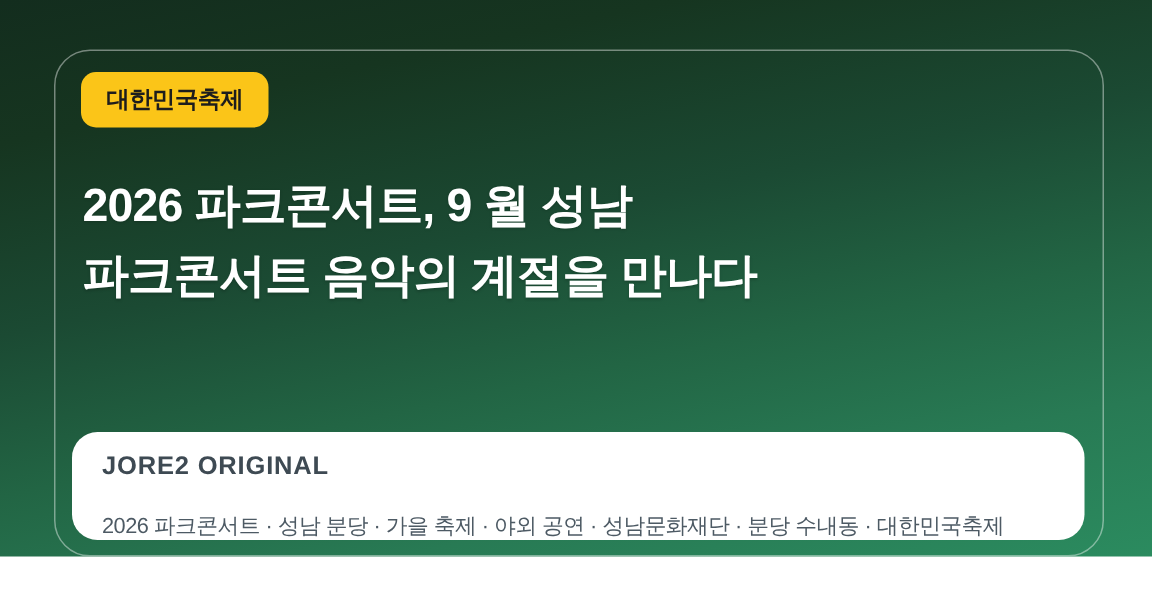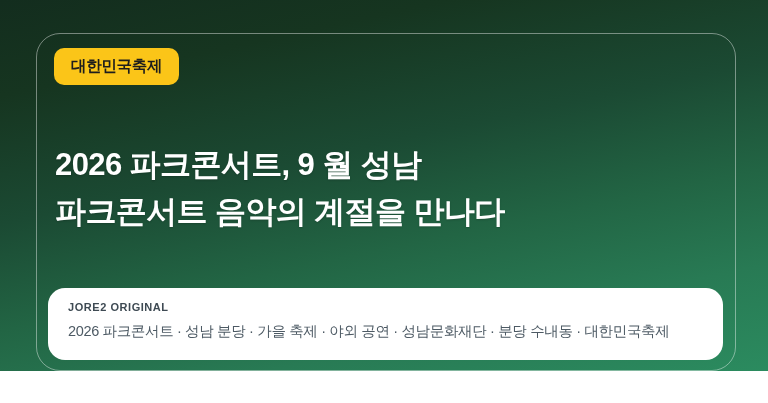--- a/index.html
+++ b/index.html
@@ -54,21 +54,20 @@
   #headline{
     position:absolute;
     left:55px; top:113px;
     width:640px;
     color:#ffffff;
     font-size:31px;
     font-weight:bold;
     line-height:1.52;
     letter-spacing:-0.6px;
     text-shadow:0 1px 2px rgba(0,0,0,0.18);
-    margin-top:28px;
   }
   #headline .ln{ display:block; white-space:nowrap; }
 
   
   #infocard{
     position:absolute;
     left:48px; top:288px;
     width:675px; height:72px;
     background:#ffffff;
     border-radius:17px;
@@ -78,28 +77,28 @@
   #infotext{
     position:absolute;
     left:48px; top:288px;
     width:720px; height:72px;
     padding:13px 0 0 20px;
     overflow:hidden;
   }
 
   #brandline{
     color:#3e4a53;
-    font-size:11px;
+    font-size:17px;
     font-weight:bold;
     letter-spacing:0.55px;
     white-space:nowrap;
   }
 
   #keywords{
-    margin-top:9px;
+    margin-top:20px;
     color:#4d5a64;
     font-size:14.5px;
     letter-spacing:-0.35px;
     white-space:nowrap;
   }
 </style>
 </head>
 <body>
 
 <div id="stage">

